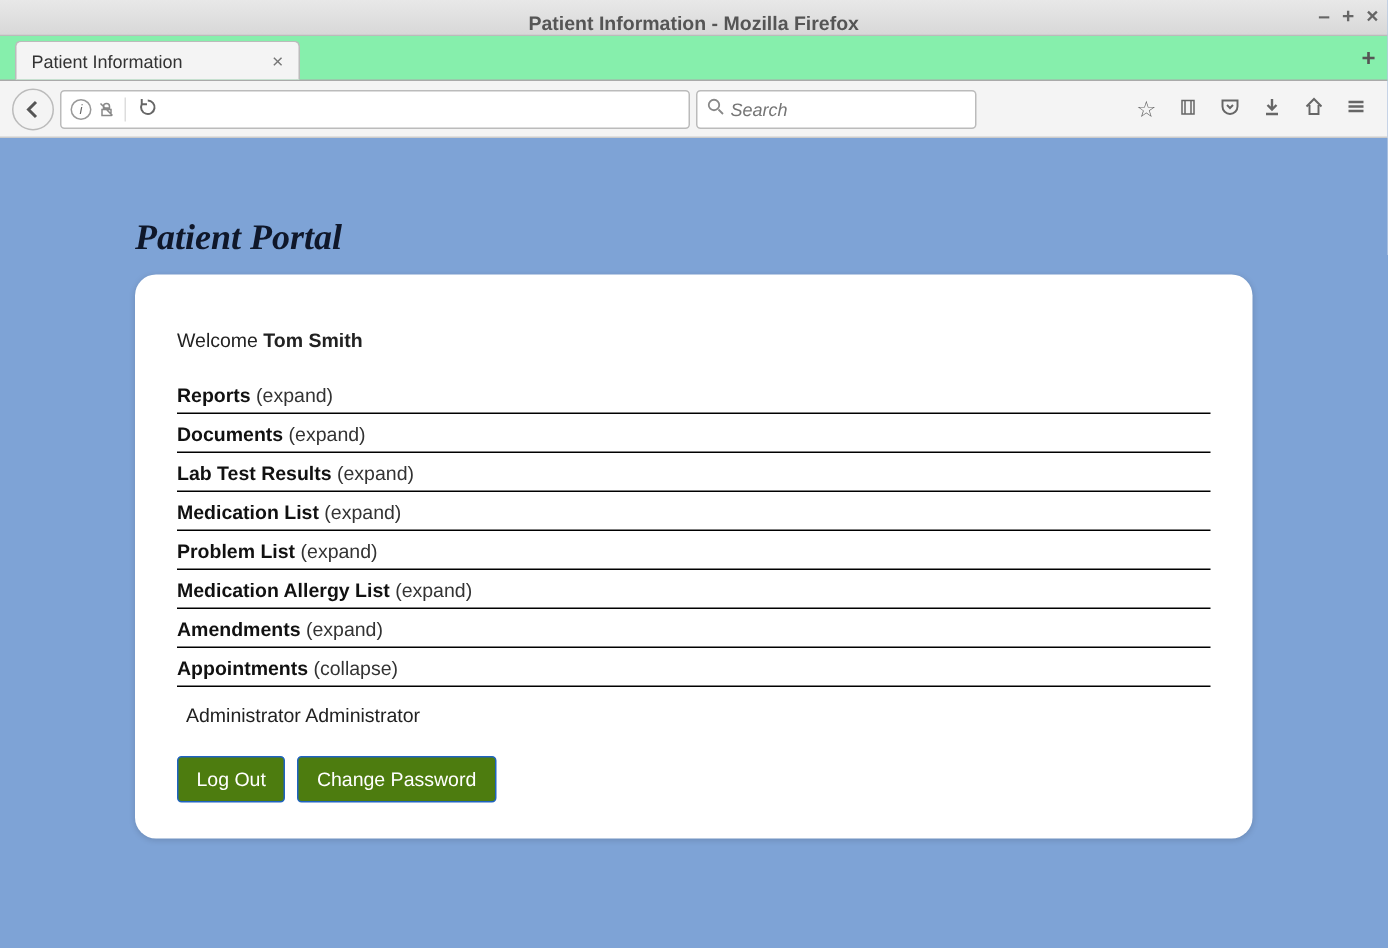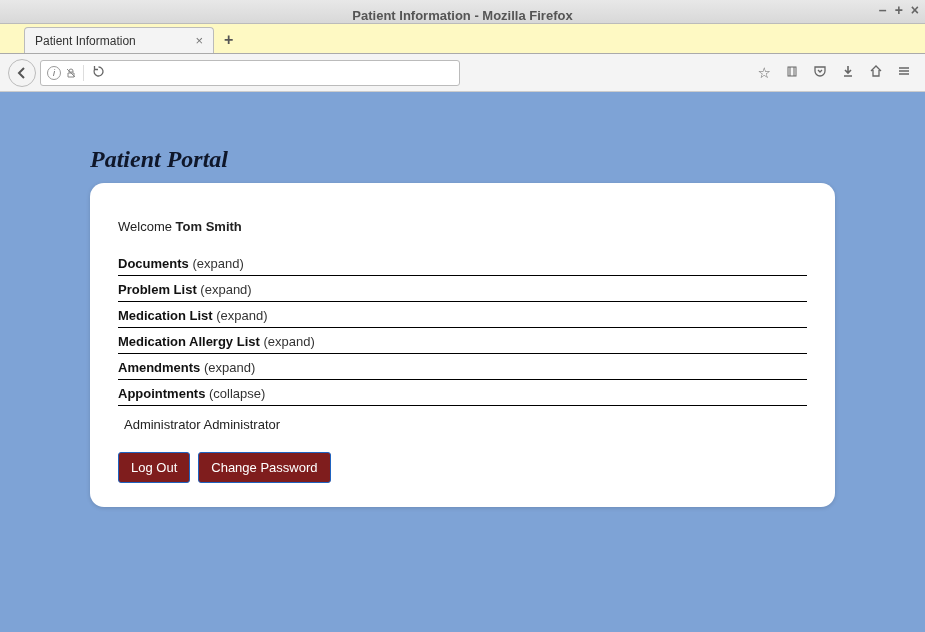--- a/index.html
+++ b/index.html
@@ -5,21 +5,21 @@
 * { box-sizing: border-box; margin: 0; padding: 0; }
 body { font-family: "Liberation Sans", Arial, sans-serif; font-size: 13px; background: #f0f0f0; width: 925px; height: 632px; overflow: hidden; }
 
 
 .titlebar { height: 24px; background: linear-gradient(#e8e8e8,#d8d8d8); border-bottom: 1px solid #bbb; display: flex; align-items: flex-end; justify-content: center; position: relative; }
 .titlebar-text { font-weight: bold; color: #555; font-size: 13px; }
 .window-controls { position: absolute; right: 6px; top: 2px; display: flex; gap: 8px; }
 .window-controls span { color: #666; font-size: 14px; cursor: pointer; font-weight: bold; }
 
 
-.tabstrip { height: 30px; background: #fef9c3; display: flex; align-items: flex-end; padding-left: 24px; border-bottom: 1px solid #aaa; }
+.tabstrip { height: 30px; background: #86efac; display: flex; align-items: flex-end; padding-left: 10px; border-bottom: 1px solid #aaa; justify-content: space-between; }
 .tab { background: #f4f4f4; border: 1px solid #bbb; border-bottom: none; border-radius: 4px 4px 0 0; padding: 5px 10px; display: flex; align-items: center; gap: 50px; font-size: 12px; color: #333; margin-right: 2px; min-width: 190px; justify-content: space-between; }
 .tab .close { color: #777; font-size: 13px; cursor: pointer; }
 .newtab { padding: 4px 8px; color: #555; font-size: 16px; cursor: pointer; font-weight: bold; }
 
 
 .navbar { height: 38px; background: #f4f4f4; border-bottom: 1px solid #ccc; display: flex; align-items: center; padding: 0 8px; gap: 4px; }
 .nav-back { width: 28px; height: 28px; border: 1px solid #bbb; border-radius: 50%; display: flex; align-items: center; justify-content: center; color: #555; cursor: pointer; font-size: 16px; }
 .url-group { display: flex; align-items: center; border: 1px solid #bbb; border-radius: 3px; background: #fff; height: 26px; flex: 1; max-width: 420px; }
 .url-icons { display: flex; align-items: center; padding: 0 6px; gap: 4px; color: #777; }
 .url-icons .circ { border: 1px solid #999; border-radius: 50%; width: 14px; height: 14px; display: flex; align-items: center; justify-content: center; font-size: 9px; color: #666; font-style: italic; }
@@ -36,21 +36,21 @@
 .portal-title { color: #0f172a; font-size: 24px; font-weight: bold; font-style: italic; padding: 30px 0 10px 90px; font-family: Georgia, serif; margin-top: 24px; }
 .card { background: #fff; border-radius: 14px; margin: 0 90px 40px 90px; padding: 36px 28px 24px 28px; box-shadow: 0 1px 4px rgba(0,0,0,0.15); }
 .welcome { font-size: 13px; color: #222; margin-bottom: 16px; }
 .welcome b { font-weight: bold; }
 .section { border-bottom: 1px solid #000; padding: 6px 0 4px 0; cursor: pointer; }
 .section .title { font-weight: bold; font-size: 13px; color: #111; }
 .section .hint { font-weight: normal; color: #333; }
 .appt-block { padding: 10px 0 14px 6px; font-size: 13px; color: #222; line-height: 1.35; }
 .appt-block .date { font-weight: bold; }
 .btnrow { display: flex; gap: 8px; margin-top: 4px; }
-.btn { background: #7f1d1d; color: #fff; border: 1px solid #1f63c0; border-radius: 3px; padding: 7px 12px; font-size: 13px; cursor: pointer; }
+.btn { background: #4d7c0f; color: #fff; border: 1px solid #1f63c0; border-radius: 3px; padding: 7px 12px; font-size: 13px; cursor: pointer; }
 </style>
 </head>
 <body>
 
 <div class="titlebar">
   <span class="titlebar-text">Patient Information - Mozilla Firefox</span>
   <div class="window-controls">
     <span>–</span>
     <span>+</span>
     <span>×</span>
@@ -77,20 +77,29 @@
       <svg width="12" height="12" viewBox="0 0 12 12">
           <path d="M2 2 L10 10 M6 2 a2 2 0 0 1 2 2 v1 h-4 v-1 a2 2 0 0 1 2-2 M3 6 h6 v4 h-6 z" stroke="#888" stroke-width="1" fill="none"></path>
         </svg>
     </div>
     <div class="reload">
       <svg width="13" height="13" viewBox="0 0 13 13">
           <path d="M6.5 2 a4.5 4.5 0 1 1 -4 2.5 M2.5 1 v3.5 h3.5" stroke="#666" stroke-width="1.3" fill="none"></path>
         </svg>
     </div>
   </div>
+  <div class="search-group">
+    <span class="mag">
+      <svg width="12" height="12" viewBox="0 0 12 12">
+          <circle cx="5" cy="5" r="3.5" stroke="#888" stroke-width="1.2" fill="none"></circle>
+          <path d="M8 8 L11 11" stroke="#888" stroke-width="1.2"></path>
+        </svg>
+    </span>
+    <input class="search-input" placeholder="Search" style="">
+  </div>
   <div class="toolbar-icons">
     <span>☆</span>
     <span><svg width="14" height="14" viewBox="0 0 14 14">
           <rect x="3" y="3" width="8" height="9" stroke="#666" fill="none"></rect>
           <path d="M5 3 v9 M9 3 v9" stroke="#666"></path>
         </svg></span>
     <span><svg width="14" height="14" viewBox="0 0 14 14">
           <path d="M2 3 h10 v4 a5 5 0 0 1 -10 0 z M5 6 l2 2 l2 -2" stroke="#666" stroke-width="1.3" fill="none"></path>
         </svg></span>
     <span><svg width="14" height="14" viewBox="0 0 14 14">
@@ -105,23 +114,25 @@
   </div>
 </div>
 
 <div class="page">
   <div class="portal-title">Patient Portal</div>
   <div class="card">
     <div class="welcome">
       <span>Welcome </span><b>Tom Smith</b>
     </div>
     <div id="sections">
+        <div class="section"><span class="title">Reports</span><span class="hint"> (expand)</span></div>
         <div class="section"><span class="title">Documents</span><span class="hint"> (expand)</span></div>
+        <div class="section"><span class="title">Lab Test Results</span><span class="hint"> (expand)</span></div>
+        <div class="section"><span class="title">Medication List</span><span class="hint"> (expand)</span></div>
         <div class="section"><span class="title">Problem List</span><span class="hint"> (expand)</span></div>
-        <div class="section"><span class="title">Medication List</span><span class="hint"> (expand)</span></div>
         <div class="section"><span class="title">Medication Allergy List</span><span class="hint"> (expand)</span></div>
         <div class="section"><span class="title">Amendments</span><span class="hint"> (expand)</span></div>
         <div class="section"><span class="title">Appointments</span><span class="hint"> (collapse)</span></div>
       </div>
     <div class="appt-block">
       <div>Administrator Administrator</div>
     </div>
     <div class="btnrow">
       <button class="btn">Log Out</button>
       <button class="btn">Change Password</button>

